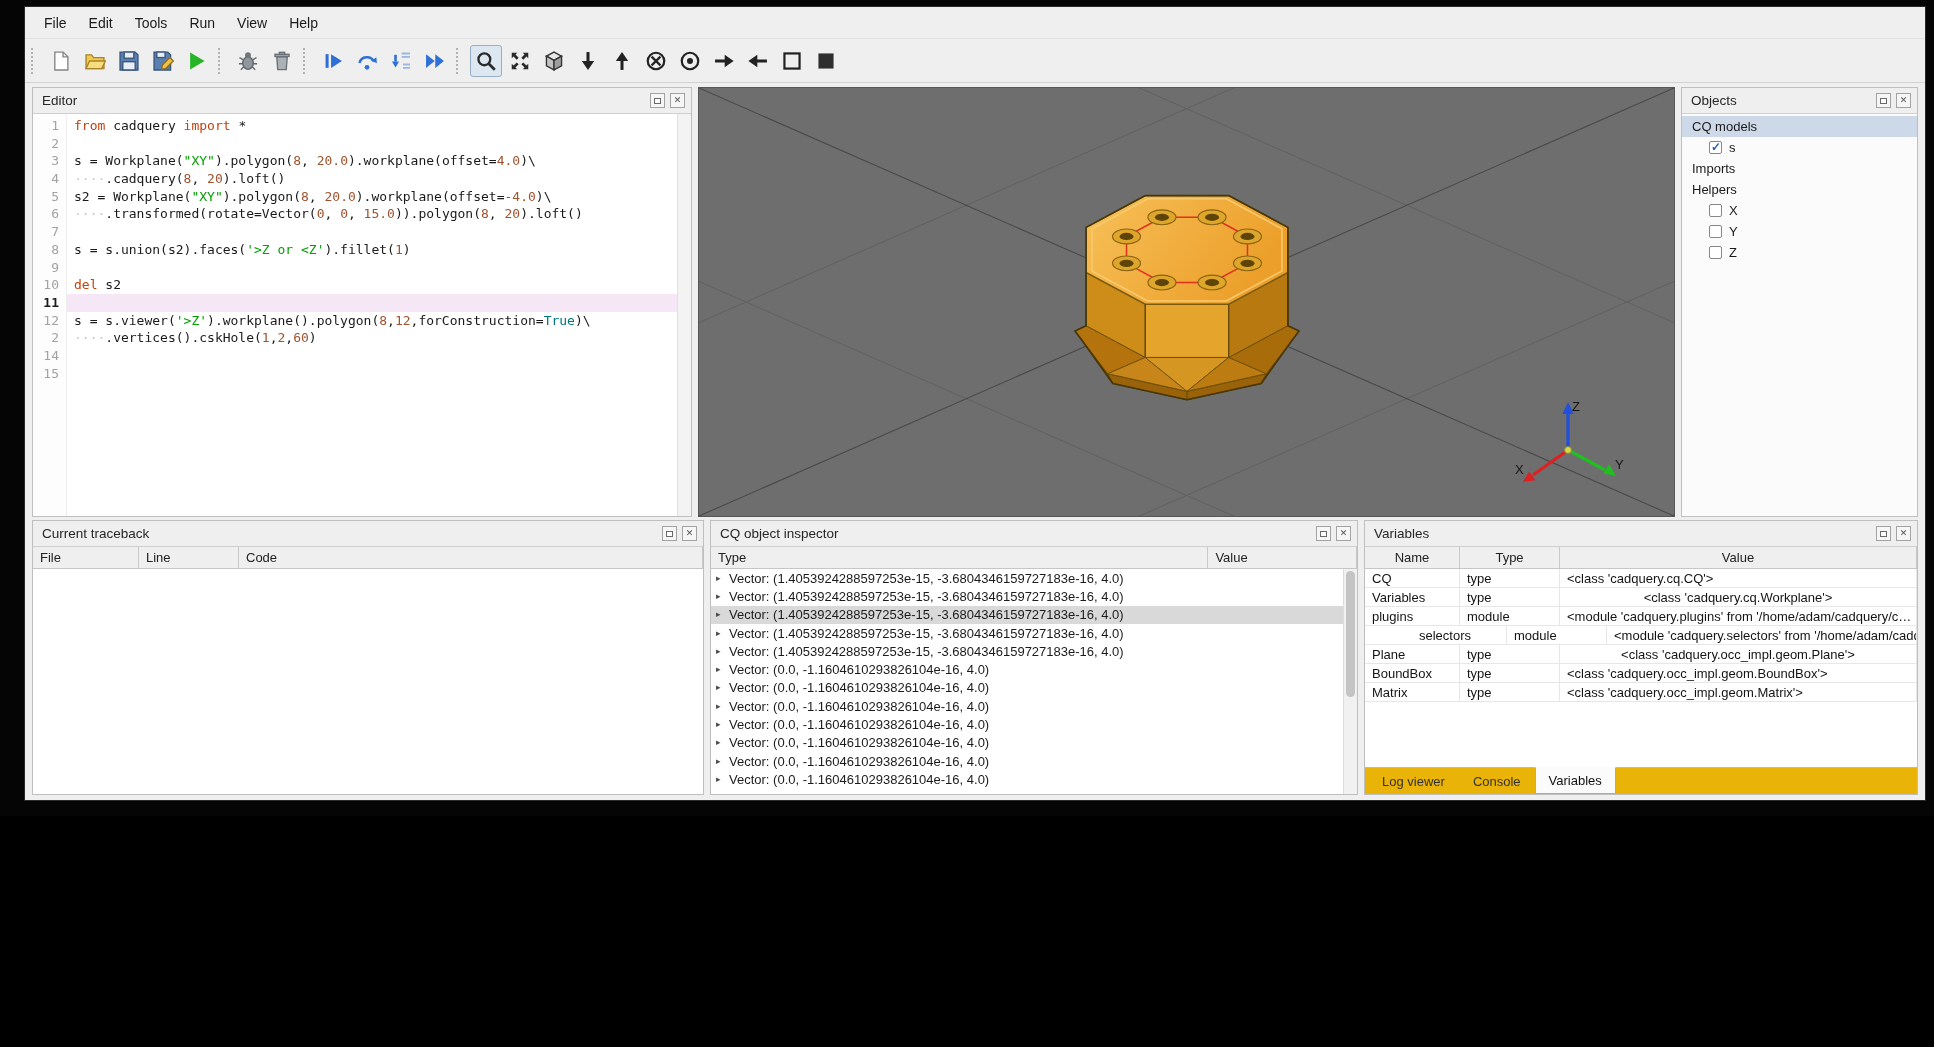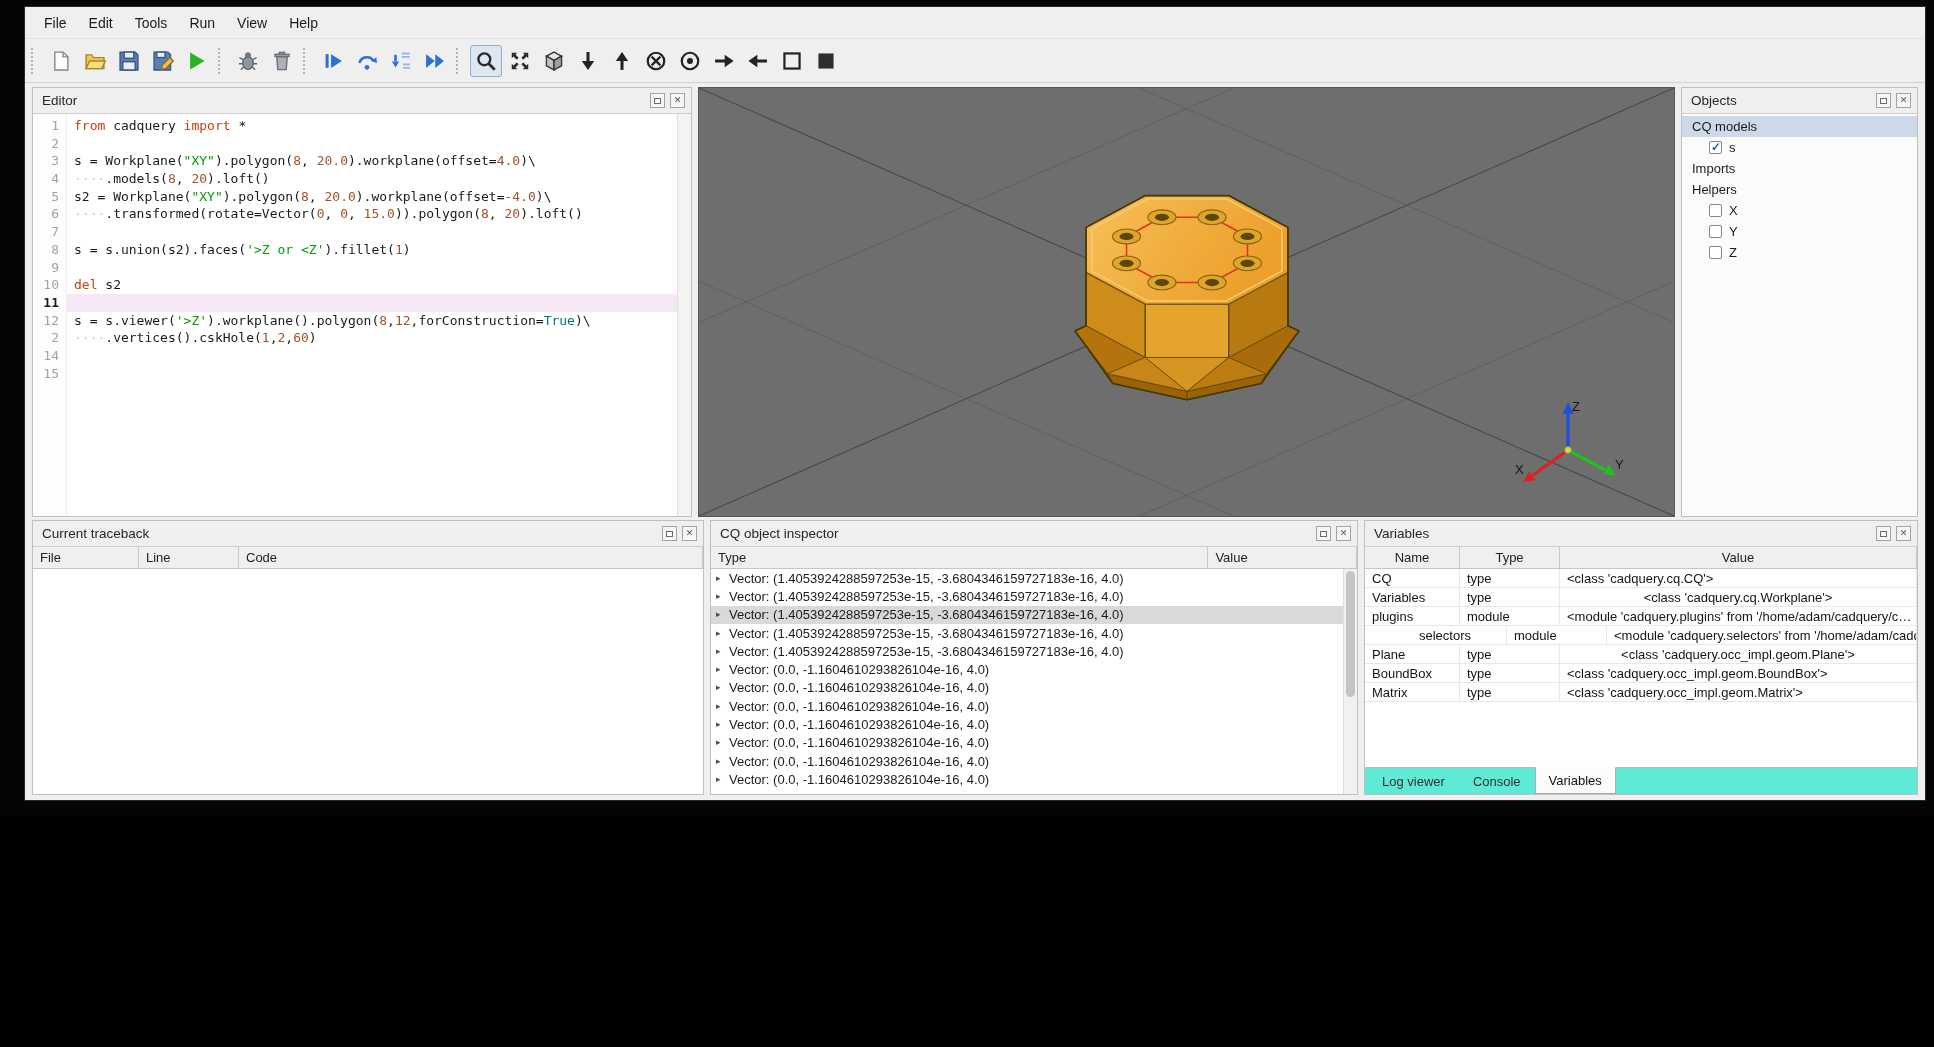--- a/index.html
+++ b/index.html
@@ -71,21 +71,21 @@
   .variables-panel{flex:1}
   .insp-row{height:18.3px;display:flex;align-items:center;padding-left:5px;color:#1b1b1b;white-space:nowrap}
   .insp-row.selected{background:#d9d9d9}
   .insp-arrow{flex:0 0 13px;color:#4a4a4a;font-size:9px;line-height:9px}
   .insp-scroll{position:absolute;right:0;top:0;bottom:0;width:14px;background:#f1f1f1;border-left:1px solid #ddd}
   .insp-thumb{position:absolute;left:2px;right:2px;top:2px;height:56%;background:#c4c4c4;border-radius:5px}
   .var-row{display:flex;height:19px;border-bottom:1px solid #e7e7e7;color:#141414}
   .var-cell{padding:1px 7px;border-right:1px solid #e7e7e7;white-space:nowrap;overflow:hidden;line-height:17px}
 
   
-  .tab-bar{flex:0 0 27px;display:flex;align-items:stretch;background:#5eead4;border-top:1px solid #b9b9b9;padding-left:3px}
+  .tab-bar{flex:0 0 27px;display:flex;align-items:stretch;background:#eab308;border-top:1px solid #b9b9b9;padding-left:3px}
   .tab{padding:0 13px;font-size:13px;color:#333;display:flex;align-items:center;border:1px solid transparent;margin-top:0}
   .tab.active{background:#fbfbfb;border-color:#ababab;border-top-color:#fbfbfb;margin-top:-1px;color:#111}
 </style>
 </head>
 <body>
 
 <div class="screen">
   <div class="window">
 
     <div class="menubar">
@@ -310,21 +310,21 @@
               <div class="gut-line cur">11</div>
               <div class="gut-line">12</div>
               <div class="gut-line">2</div>
               <div class="gut-line">14</div>
               <div class="gut-line">15</div>
             </div>
           <div class="code">
               <div class="code-line"><span class="kw">from</span><span class="pl"> cadquery </span><span class="kw">import</span><span class="pl"> *</span></div>
               <div class="code-line"></div>
               <div class="code-line"><span class="pl">s = Workplane(</span><span class="str">"XY"</span><span class="pl">).polygon(</span><span class="num">8</span><span class="pl">, </span><span class="num">20.0</span><span class="pl">).workplane(offset=</span><span class="num">4.0</span><span class="pl">)\</span></div>
-              <div class="code-line"><span class="ws">····</span><span class="pl">.models(</span><span class="num">8</span><span class="pl">, </span><span class="num">20</span><span class="pl">).loft()</span></div>
+              <div class="code-line"><span class="ws">····</span><span class="pl">.cadquery(</span><span class="num">8</span><span class="pl">, </span><span class="num">20</span><span class="pl">).loft()</span></div>
               <div class="code-line"><span class="pl">s2 = Workplane(</span><span class="str">"XY"</span><span class="pl">).polygon(</span><span class="num">8</span><span class="pl">, </span><span class="num">20.0</span><span class="pl">).workplane(offset=</span><span class="num">-4.0</span><span class="pl">)\</span></div>
               <div class="code-line"><span class="ws">····</span><span class="pl">.transformed(rotate=Vector(</span><span class="num">0</span><span class="pl">, </span><span class="num">0</span><span class="pl">, </span><span class="num">15.0</span><span class="pl">)).polygon(</span><span class="num">8</span><span class="pl">, </span><span class="num">20</span><span class="pl">).loft()</span></div>
               <div class="code-line"></div>
               <div class="code-line"><span class="pl">s = s.union(s2).faces(</span><span class="str">'&gt;Z or &lt;Z'</span><span class="pl">).fillet(</span><span class="num">1</span><span class="pl">)</span></div>
               <div class="code-line"></div>
               <div class="code-line"><span class="kw">del</span><span class="pl"> s2</span></div>
               <div class="code-line cur"></div>
               <div class="code-line"><span class="pl">s = s.viewer(</span><span class="str">'&gt;Z'</span><span class="pl">).workplane().polygon(</span><span class="num">8</span><span class="pl">,</span><span class="num">12</span><span class="pl">,forConstruction=</span><span class="builtin">True</span><span class="pl">)\</span></div>
               <div class="code-line"><span class="ws">····</span><span class="pl">.vertices().cskHole(</span><span class="num">1</span><span class="pl">,</span><span class="num">2</span><span class="pl">,</span><span class="num">60</span><span class="pl">)</span></div>
               <div class="code-line"></div>

